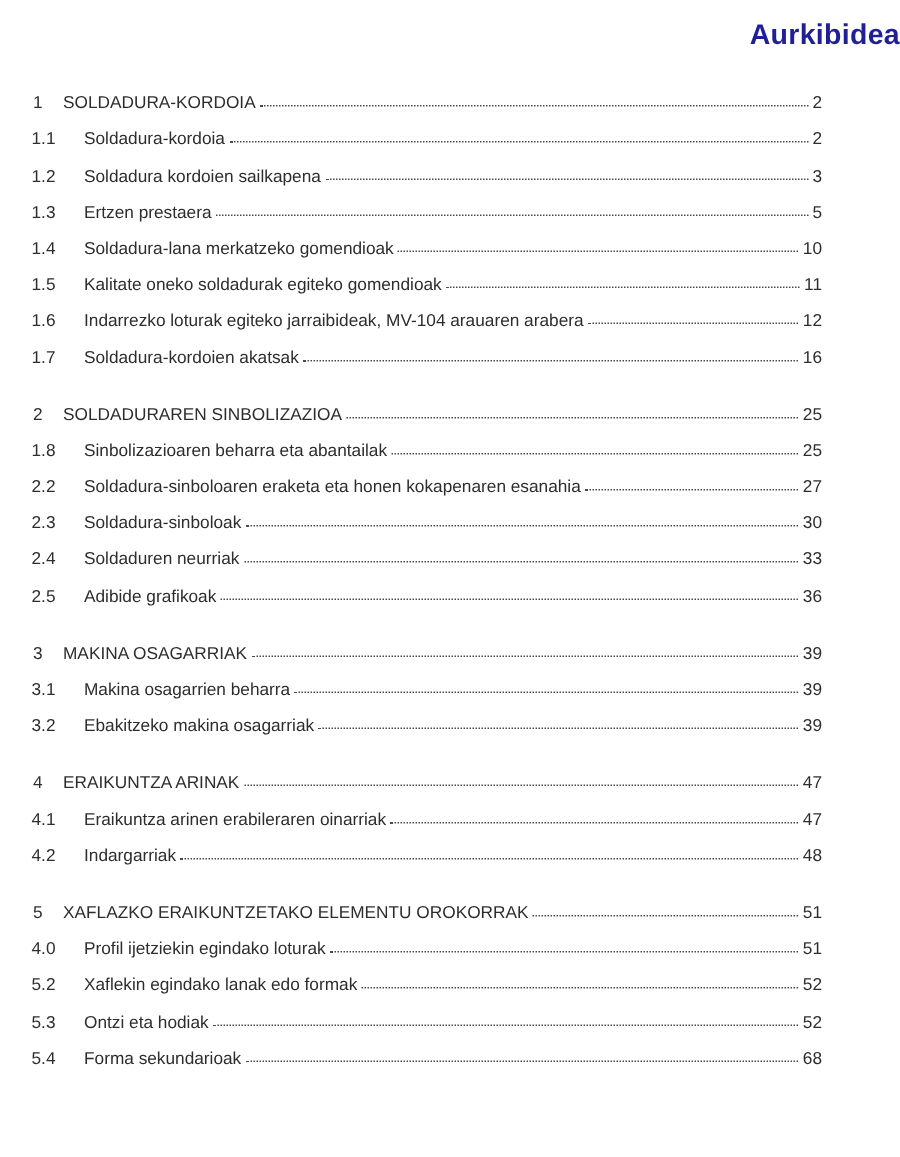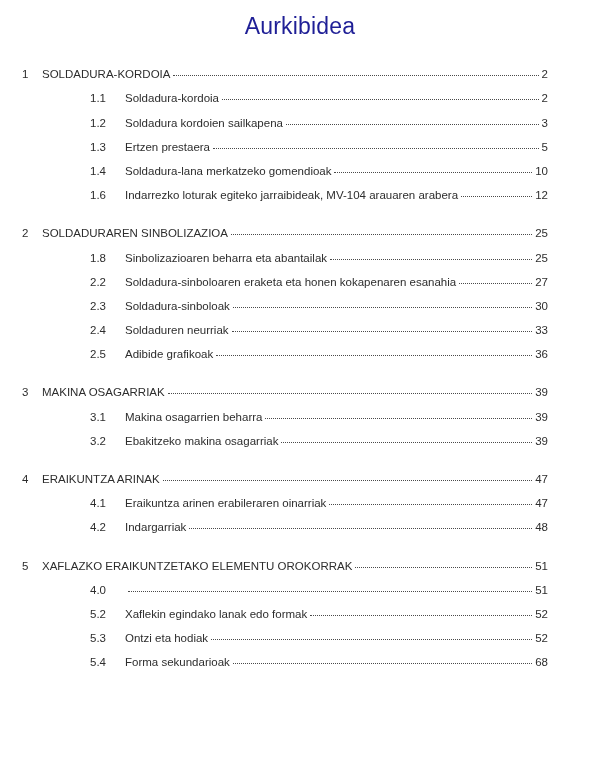--- a/index.html
+++ b/index.html
@@ -9,40 +9,40 @@
     color: #2d2d2d;
     overflow: hidden;
   }
   .page {
     width: 600px;
     height: 771px;
     padding-top: 13px;
     background: #ffffff;
   }
   .title {
-    font-size: 23px;
-    font-weight: normal;
-    text-align: center;
+    font-size: 19px;
+    font-weight: bold;
+    text-align: right;
     letter-spacing: 0.2px;
   }
   .toc { margin-top: 16px; }
   .group + .group { margin-top: 14px; }
   .row {
     display: flex;
     align-items: flex-end;
     height: 24.2px;
     padding-right: 52px;
     font-size: 11.5px;
     white-space: nowrap;
   }
   .row .num { flex: 0 0 auto; }
   .row .label { flex: 0 0 auto; }
   .lvl1 { padding-left: 22px; }
   .lvl1 .num { width: 20px; }
-  .lvl2 { padding-left: 44px; margin-left: 46px; }
+  .lvl2 { padding-left: 21px; }
   .lvl2 .num { width: 35px; }
   .leader {
     flex: 1 1 auto;
     min-width: 10px;
     border-bottom: 1.6px dotted #4a4a4a;
     margin: 0 3px 4px 3px;
   }
   .pagenum { flex: 0 0 auto; }
 </style>
 </head>
@@ -76,25 +76,37 @@
     <span class="leader"></span>
     <span class="pagenum">5</span>
   </div>
         <div class="row lvl2">
     <span class="num">1.4</span>
     <span class="label">Soldadura-lana merkatzeko gomendioak</span>
     <span class="leader"></span>
     <span class="pagenum">10</span>
   </div>
         <div class="row lvl2">
+    <span class="num">1.5</span>
+    <span class="label">Kalitate oneko soldadurak egiteko gomendioak</span>
+    <span class="leader"></span>
+    <span class="pagenum">11</span>
+  </div>
+        <div class="row lvl2">
     <span class="num">1.6</span>
     <span class="label">Indarrezko loturak egiteko jarraibideak, MV-104 arauaren arabera</span>
     <span class="leader"></span>
     <span class="pagenum">12</span>
   </div>
+        <div class="row lvl2">
+    <span class="num">1.7</span>
+    <span class="label">Soldadura-kordoien akatsak</span>
+    <span class="leader"></span>
+    <span class="pagenum">16</span>
+  </div>
       </div>
       <div class="group">
         <div class="row lvl1">
     <span class="num">2</span>
     <span class="label">SOLDADURAREN SINBOLIZAZIOA</span>
     <span class="leader"></span>
     <span class="pagenum">25</span>
   </div>
         <div class="row lvl2">
     <span class="num">1.8</span>
@@ -169,20 +181,21 @@
       </div>
       <div class="group">
         <div class="row lvl1">
     <span class="num">5</span>
     <span class="label">XAFLAZKO ERAIKUNTZETAKO ELEMENTU OROKORRAK</span>
     <span class="leader"></span>
     <span class="pagenum">51</span>
   </div>
         <div class="row lvl2">
     <span class="num">4.0</span>
+    <span class="label">Profil ijetziekin egindako loturak</span>
     <span class="leader"></span>
     <span class="pagenum">51</span>
   </div>
         <div class="row lvl2">
     <span class="num">5.2</span>
     <span class="label">Xaflekin egindako lanak edo formak</span>
     <span class="leader"></span>
     <span class="pagenum">52</span>
   </div>
         <div class="row lvl2">

